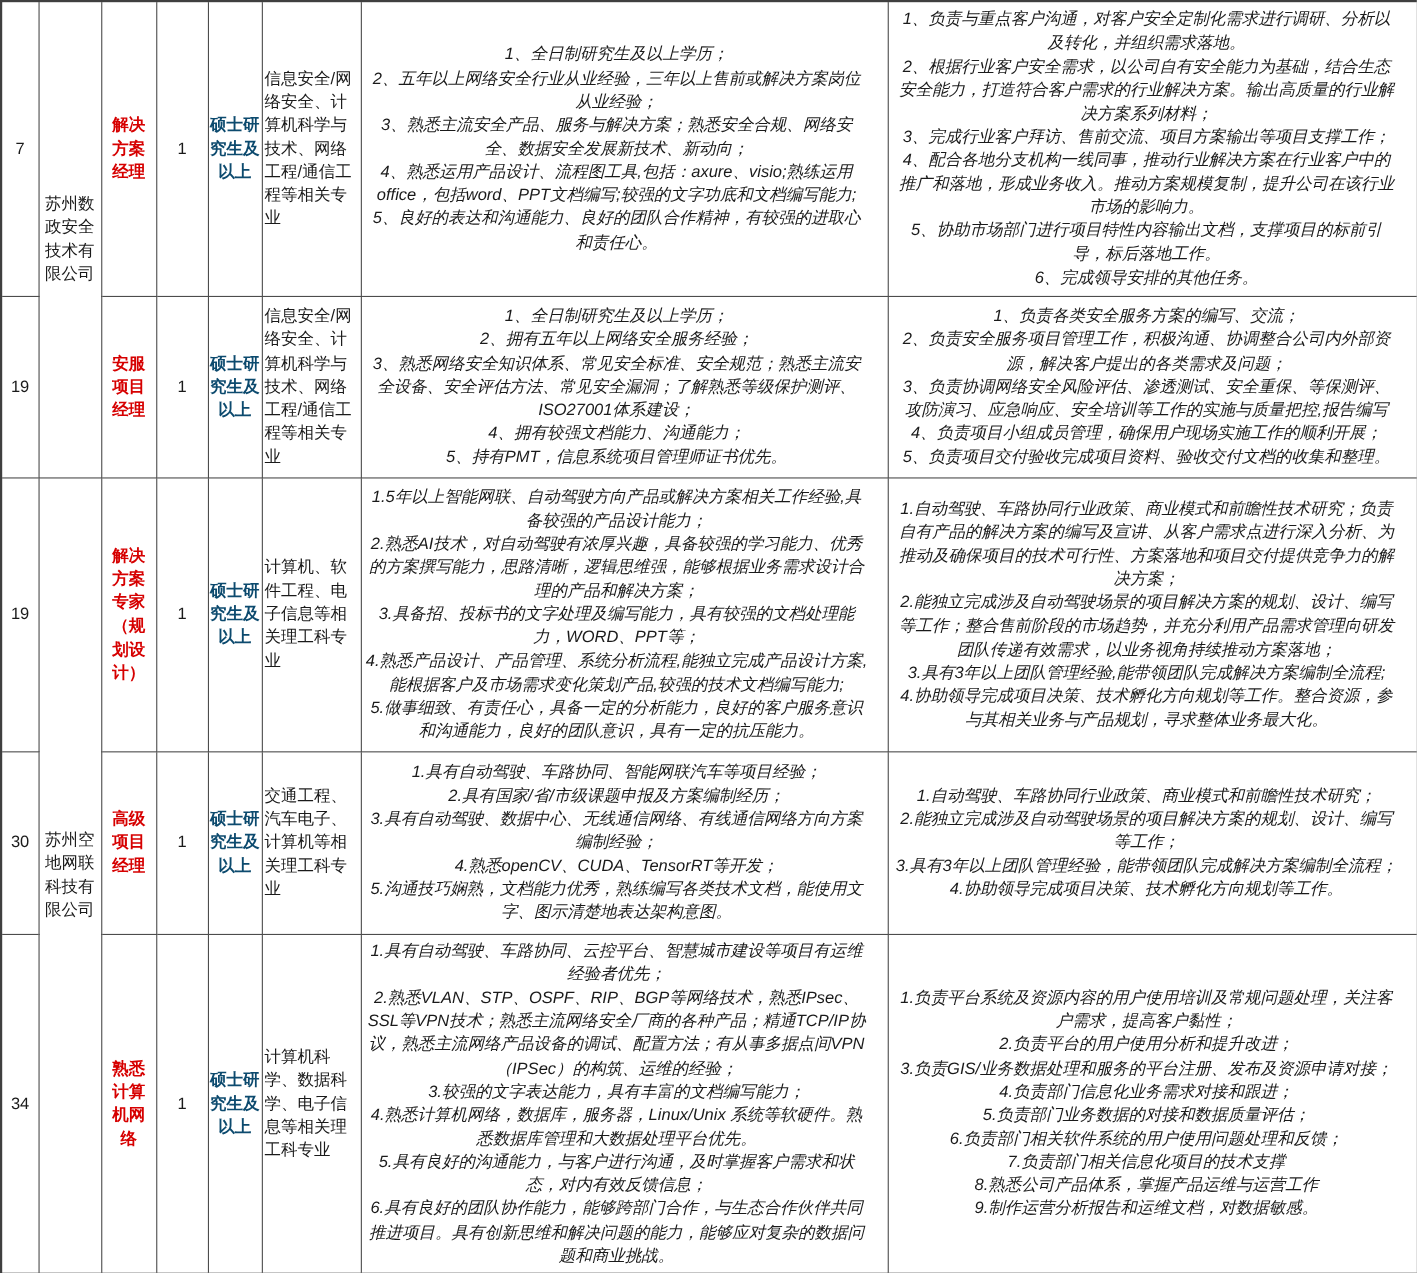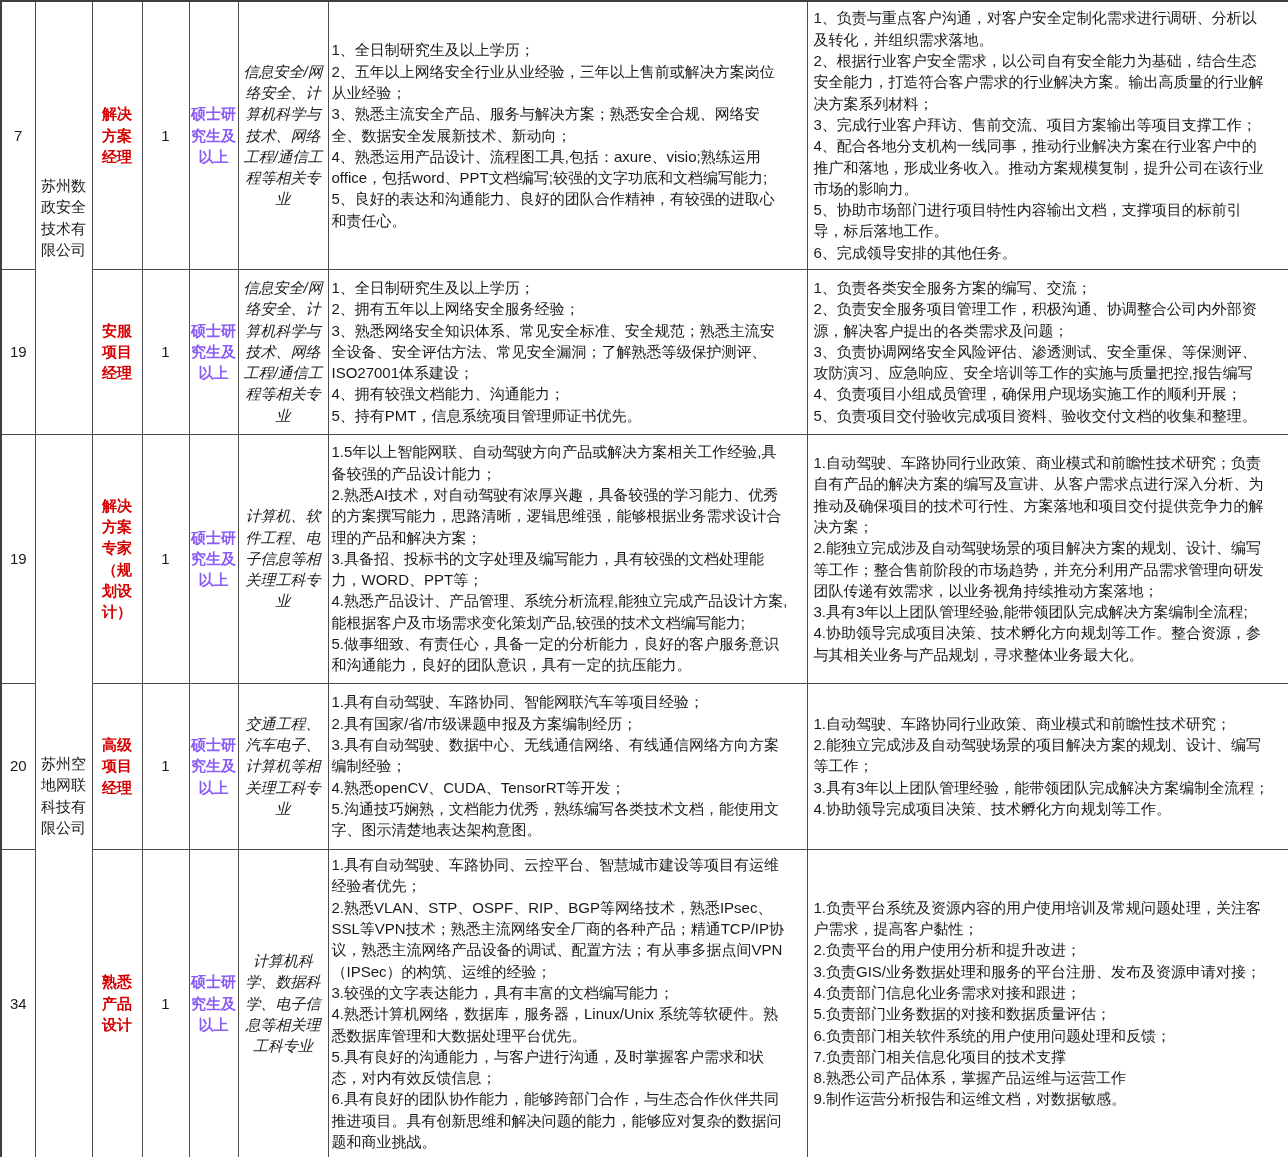--- a/index.html
+++ b/index.html
@@ -40,31 +40,32 @@
   td.company-cell { text-align: center; padding: 2px 3px; font-size: 15px; margin-top: 40px; }
   td.position-cell {
     text-align: center;
     color: #d60000;
     font-weight: bold;
     font-size: 16px;
     padding: 2px 3px;
   }
   td.education-cell {
     text-align: center;
-    color: #8b5cf6;
+    color: #0c4a6e;
     font-weight: bold;
     font-size: 15px;
     padding: 2px 1px;
   }
-  td.major-cell { text-align: center; padding: 2px 2px; font-size: 15px; font-style: italic; }
+  td.major-cell { padding: 2px 2px; font-size: 15px; }
   td.text-cell {
-    text-align: left;
+    text-align: center;
     white-space: pre-line;
     padding: 4px 17px 4px 3px;
     font-size: 15px;
+    font-style: italic;
   }
   td.resp-cell { padding-left: 6px; }
 </style>
 </head>
 <body>
 
 <table class="jobs">
   <colgroup>
     <col class="c-idx">
       <col class="c-comp">
@@ -123,38 +124,38 @@
 2.熟悉AI技术，对自动驾驶有浓厚兴趣，具备较强的学习能力、优秀的方案撰写能力，思路清晰，逻辑思维强，能够根据业务需求设计合理的产品和解决方案；
 3.具备招、投标书的文字处理及编写能力，具有较强的文档处理能力，WORD、PPT等；
 4.熟悉产品设计、产品管理、系统分析流程,能独立完成产品设计方案,能根据客户及市场需求变化策划产品,较强的技术文档编写能力;
 5.做事细致、有责任心，具备一定的分析能力，良好的客户服务意识和沟通能力，良好的团队意识，具有一定的抗压能力。</td>
       <td class="text-cell resp-cell">1.自动驾驶、车路协同行业政策、商业模式和前瞻性技术研究；负责自有产品的解决方案的编写及宣讲、从客户需求点进行深入分析、为推动及确保项目的技术可行性、方案落地和项目交付提供竞争力的解决方案；
 2.能独立完成涉及自动驾驶场景的项目解决方案的规划、设计、编写等工作；整合售前阶段的市场趋势，并充分利用产品需求管理向研发团队传递有效需求，以业务视角持续推动方案落地；
 3.具有3年以上团队管理经验,能带领团队完成解决方案编制全流程;
 4.协助领导完成项目决策、技术孵化方向规划等工作。整合资源，参与其相关业务与产品规划，寻求整体业务最大化。</td>
     </tr>
     <tr class="r20">
-      <td class="center">20</td>
+      <td class="center">30</td>
       <td class="position-cell">高级项目经理</td>
       <td class="center">1</td>
       <td class="education-cell">硕士研究生及以上</td>
       <td class="major-cell">交通工程、汽车电子、计算机等相关理工科专业</td>
       <td class="text-cell">1.具有自动驾驶、车路协同、智能网联汽车等项目经验；
 2.具有国家/省/市级课题申报及方案编制经历；
 3.具有自动驾驶、数据中心、无线通信网络、有线通信网络方向方案编制经验；
 4.熟悉openCV、CUDA、TensorRT等开发；
 5.沟通技巧娴熟，文档能力优秀，熟练编写各类技术文档，能使用文字、图示清楚地表达架构意图。</td>
       <td class="text-cell resp-cell">1.自动驾驶、车路协同行业政策、商业模式和前瞻性技术研究；
 2.能独立完成涉及自动驾驶场景的项目解决方案的规划、设计、编写等工作；
 3.具有3年以上团队管理经验，能带领团队完成解决方案编制全流程；
 4.协助领导完成项目决策、技术孵化方向规划等工作。</td>
     </tr>
     <tr class="r21">
       <td class="center">34</td>
-      <td class="position-cell">熟悉产品设计</td>
+      <td class="position-cell">熟悉计算机网络</td>
       <td class="center">1</td>
       <td class="education-cell">硕士研究生及以上</td>
       <td class="major-cell">计算机科学、数据科学、电子信息等相关理工科专业</td>
       <td class="text-cell">1.具有自动驾驶、车路协同、云控平台、智慧城市建设等项目有运维经验者优先；
 2.熟悉VLAN、STP、OSPF、RIP、BGP等网络技术，熟悉IPsec、SSL等VPN技术；熟悉主流网络安全厂商的各种产品；精通TCP/IP协议，熟悉主流网络产品设备的调试、配置方法；有从事多据点间VPN（IPSec）的构筑、运维的经验；
 3.较强的文字表达能力，具有丰富的文档编写能力；
 4.熟悉计算机网络，数据库，服务器，Linux/Unix 系统等软硬件。熟悉数据库管理和大数据处理平台优先。
 5.具有良好的沟通能力，与客户进行沟通，及时掌握客户需求和状态，对内有效反馈信息；
 6.具有良好的团队协作能力，能够跨部门合作，与生态合作伙伴共同推进项目。具有创新思维和解决问题的能力，能够应对复杂的数据问题和商业挑战。</td>
       <td class="text-cell resp-cell">1.负责平台系统及资源内容的用户使用培训及常规问题处理，关注客户需求，提高客户黏性；

